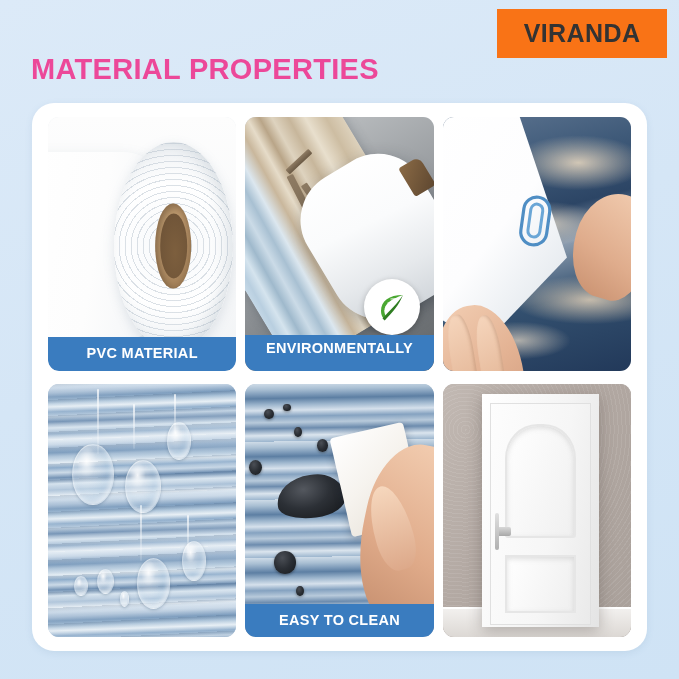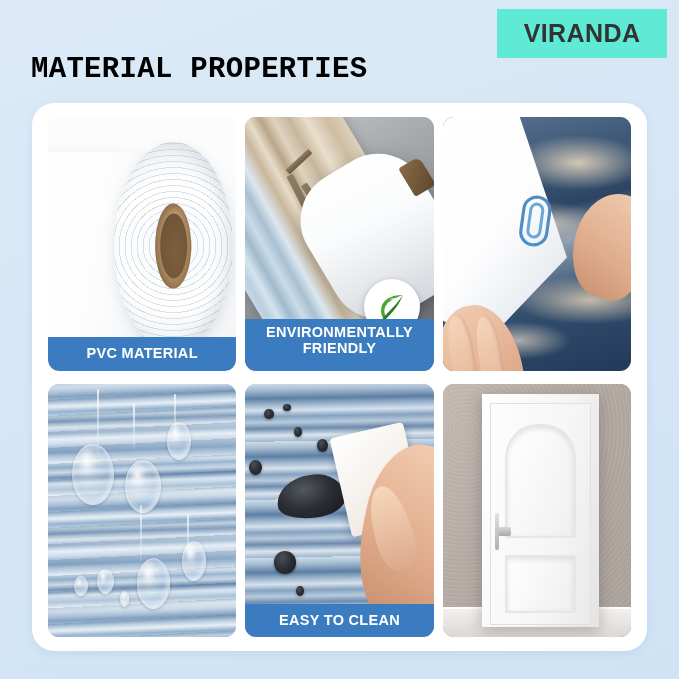--- a/index.html
+++ b/index.html
@@ -8,34 +8,33 @@
     font-family:"Liberation Sans", sans-serif;
     background:linear-gradient(160deg,#dceaf8 0%,#d5e6f6 45%,#cfe3f5 100%);
     overflow:hidden;
     position:relative;
   }
 
   
   .brand-box{
     position:absolute; top:9px; left:497px;
     width:170px; height:49px;
-    background:#5eead4;
+    background:#f97316;
     display:flex; align-items:center; justify-content:center;
   }
   .brand-text{
     font-size:25px; font-weight:bold; letter-spacing:0.4px;
     color:#333333;
   }
 
   
   .page-title{
     position:absolute; top:53px; left:31px;
     font-size:29px; font-weight:bold; letter-spacing:0.3px;
-    color:#000000;
-    font-family:Liberation Mono, monospace;
+    color:#ec4899;
   }
 
   
   .panel{
     position:absolute; left:32px; top:103px;
     width:615px; height:548px;
     background:#ffffff; border-radius:22px;
     box-shadow:0 2px 7px rgba(90,130,170,.13);
   }
 
@@ -368,21 +367,20 @@
               <path d="M24 8.5 L15.5 9"></path>
               <path d="M21 12 L12.5 13"></path>
               <path d="M18 15.5 L10.5 17"></path>
               <path d="M15 19 L9.5 21"></path>
             </g>
           </svg>
         </div>
       </div>
       <div class="label two-line">
         <div>ENVIRONMENTALLY</div>
-        <div>FRIENDLY</div>
       </div>
     </div>
 
     <div class="card">
       <div class="photo adh">
         <div class="marble"></div>
         <div class="peel"></div>
         <div class="clip-badge">
           <svg width="34" height="56" viewBox="0 0 34 56" aria-hidden="true">
             <rect x="4" y="4" width="26" height="48" rx="13" ry="13" fill="none" stroke="#4f8ec4" stroke-width="3.2"></rect>

